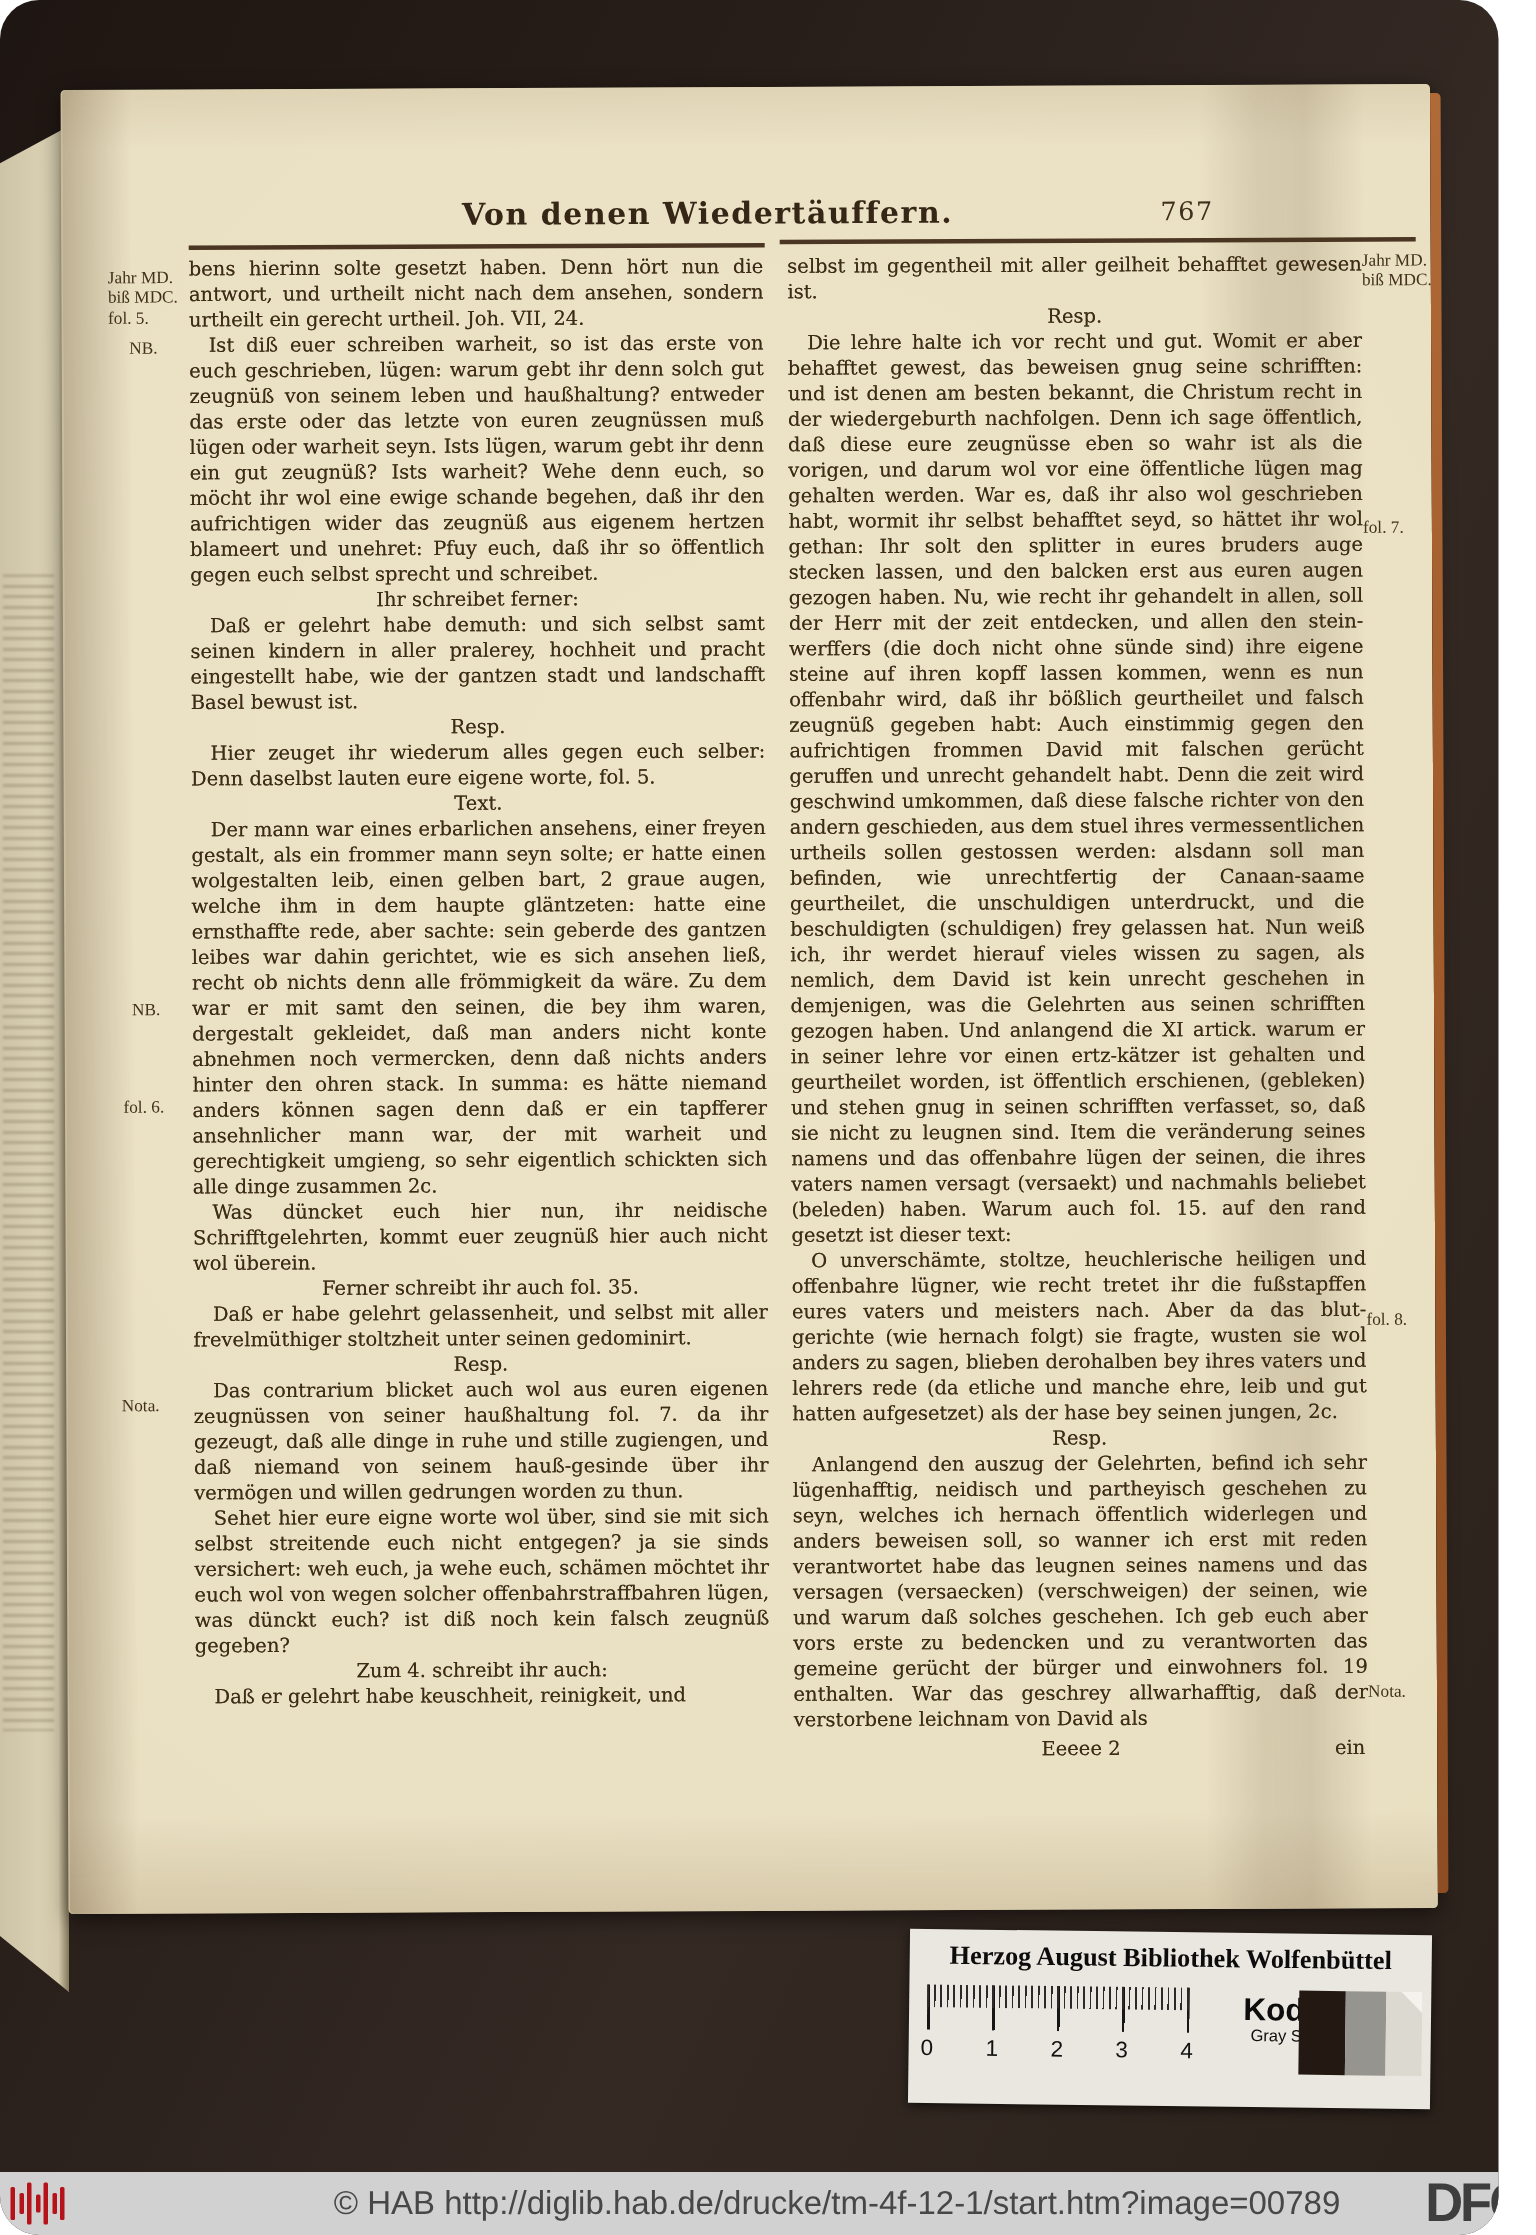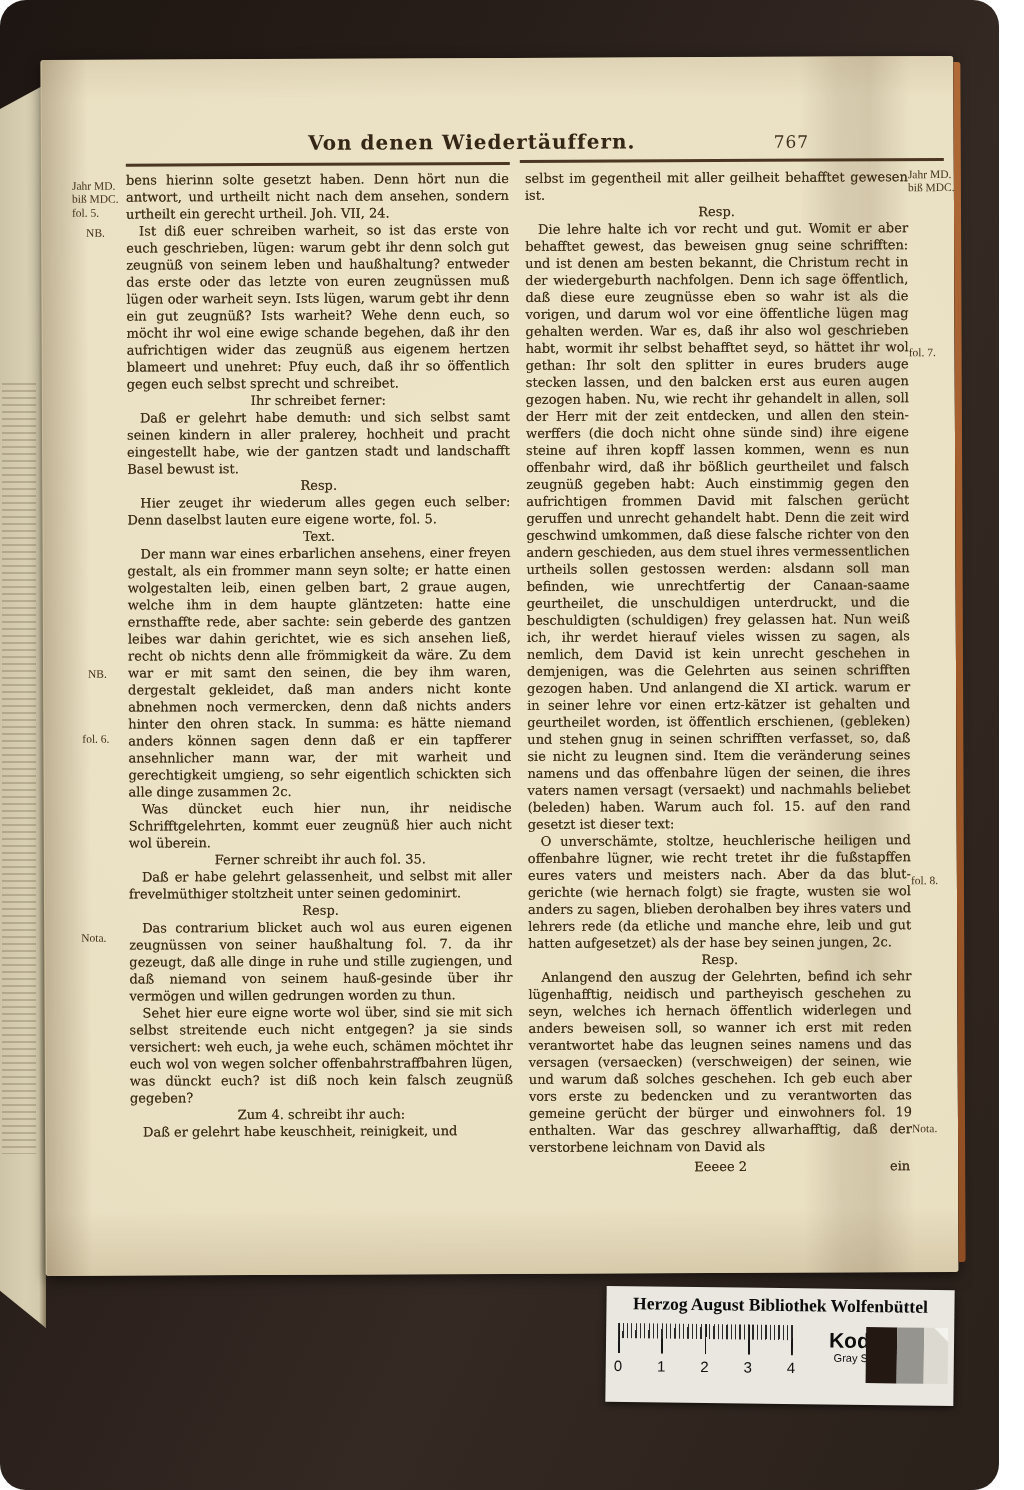--- a/index.html
+++ b/index.html
@@ -201,14 +201,27 @@
       <div class="kodak">
         <div class="kodak-brand">Kodak</div>
         <div class="kodak-sub">Gray Scale</div>
       </div>
       <div class="patch patch-black"></div>
       <div class="patch patch-gray"></div>
       <div class="patch patch-white"></div>
     </div>
   </div>
 
+  <div class="footer-bar">
+    <div class="hab-logo">
+      <span style="height:22px"></span>
+        <span style="height:14px"></span>
+        <span style="height:28px"></span>
+        <span style="height:12px"></span>
+        <span style="height:28px"></span>
+        <span style="height:14px"></span>
+        <span style="height:22px"></span>
+    </div>
+    <div class="footer-text">© HAB http://diglib.hab.de/drucke/tm-4f-12-1/start.htm?image=00789</div>
+    <div class="dfg-logo">DFG</div>
+  </div>
 
 </div>
 
 </body></html>

